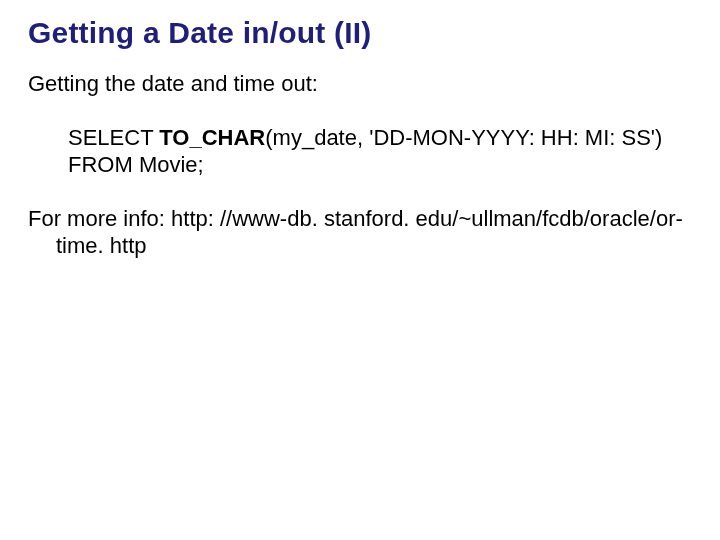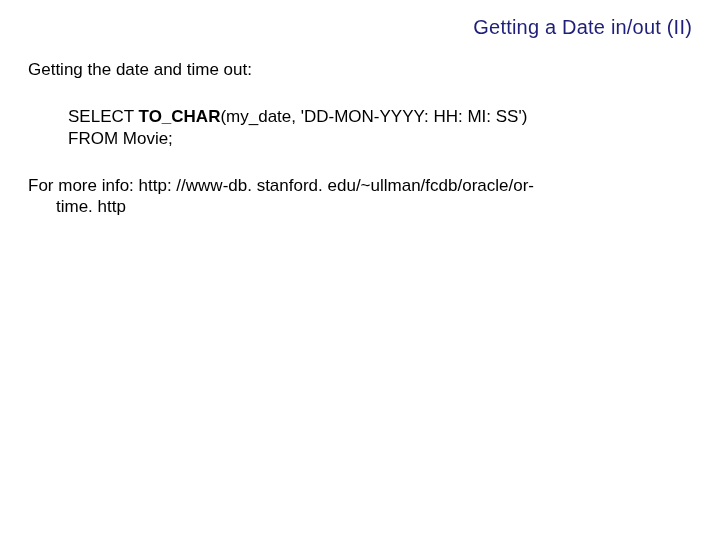--- a/index.html
+++ b/index.html
@@ -11,29 +11,29 @@
     font-family: Arial, Helvetica, sans-serif;
     color: #000000;
   }
   .slide {
     box-sizing: border-box;
     width: 720px;
     height: 540px;
     padding: 12px 28px 0 28px;
   }
   .title {
-    text-align: right;
-    font-size: 20px;
-    font-weight: 400;
+    text-align: left;
+    font-size: 30px;
+    font-weight: 700;
     color: #1f1f7a;
     margin: 4px 0 20px 0;
     letter-spacing: 0.2px;
   }
   .body-text {
-    font-size: 17px;
+    font-size: 22px;
     line-height: 1.25;
   }
   .para {
     margin-bottom: 26px;
   }
   .sql-line1, .sql-line2 {
     display: block;
     margin-left: 40px;
   }
   .bold {

